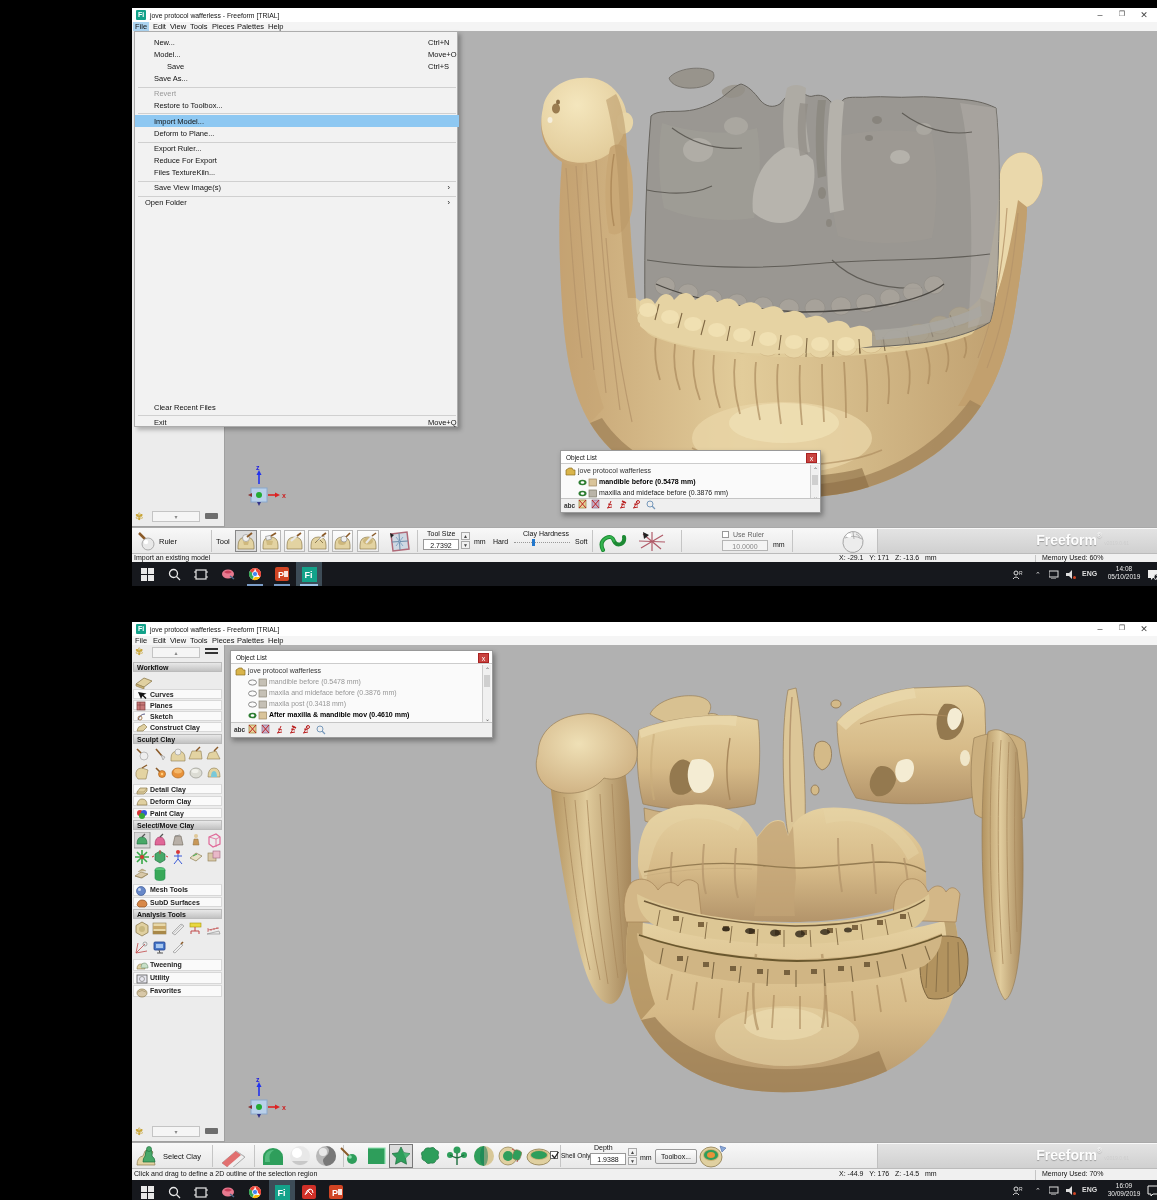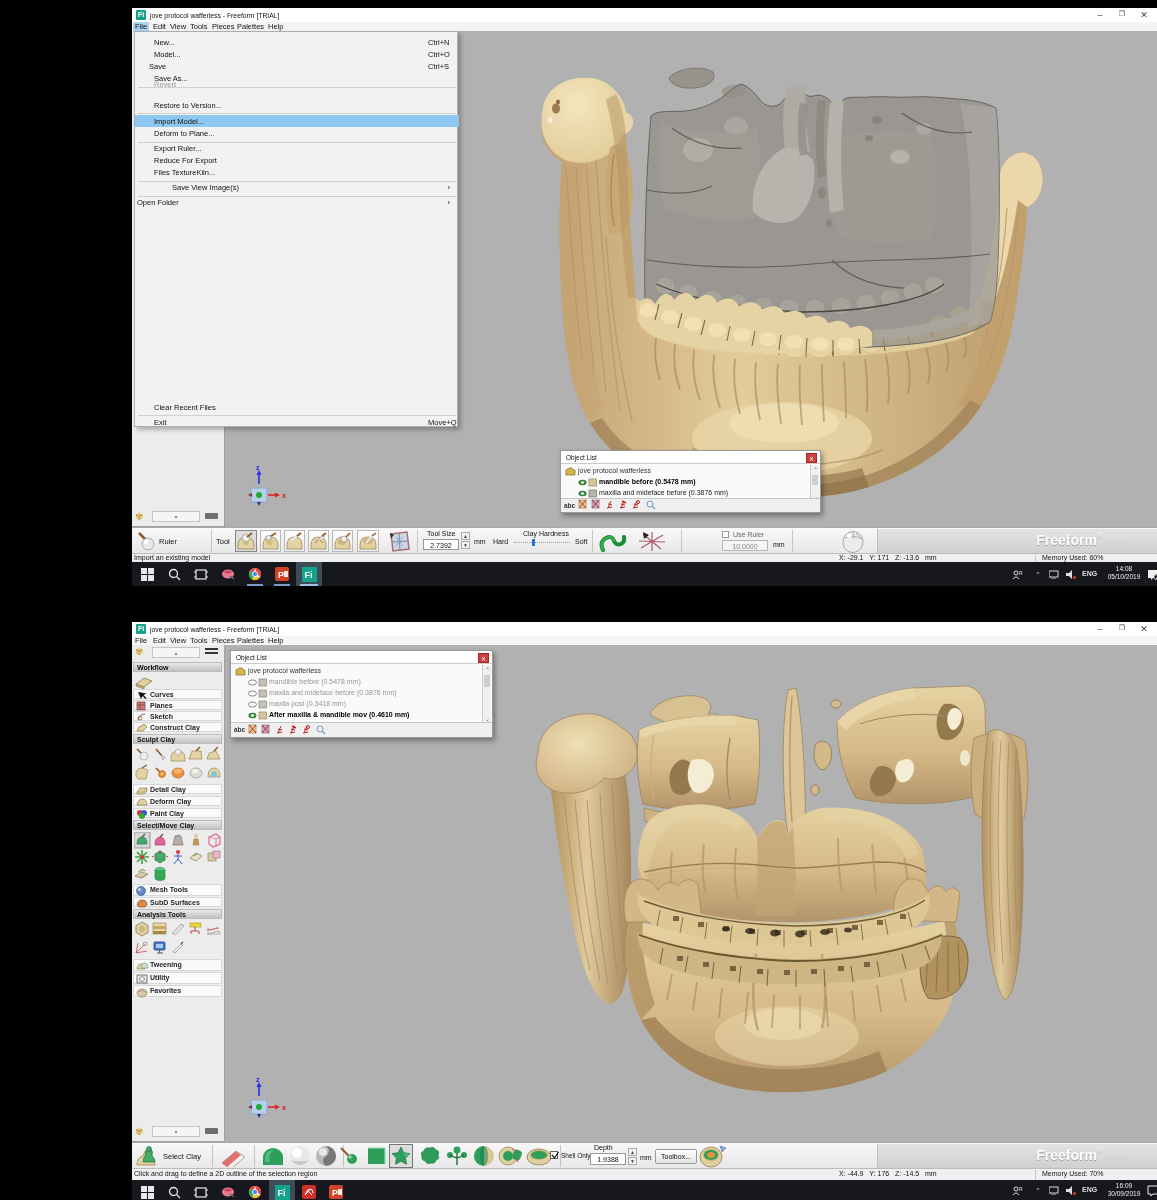--- a/index.html
+++ b/index.html
@@ -230,40 +230,40 @@
 <ellipse cx="714" cy="336" rx="9" ry="7"></ellipse>
 </g>
 <path d="M742,322 C780,320 820,312 848,298 L850,308 C820,322 780,330 744,332 Z" fill="#a9a7a2" opacity=".8"></path>
 </svg>
 </div>
 
   <div style="position:absolute;left:2px;top:23px;width:324px;height:396px;background:#f2f2f2;border:1px solid #adadad;box-shadow:3px 3px 4px rgba(0,0,0,.25);font-size:7.5px;color:#111">
     <div style="position:absolute;left:19px;top:6px">New...</div>
       <div style="position:absolute;left:293px;top:6px">Ctrl+N</div>
     <div style="position:absolute;left:19px;top:18px">Model...</div>
-      <div style="position:absolute;left:293px;top:18px">Ctrl+O</div>
-    <div style="position:absolute;left:14px;top:30px">Save</div>
+      <div style="position:absolute;left:293px;top:18px">Move+O</div>
+    <div style="position:absolute;left:32px;top:30px">Save</div>
       <div style="position:absolute;left:293px;top:30px">Ctrl+S</div>
     <div style="position:absolute;left:19px;top:42px">Save As...</div>
     <div class="sep" style="left:3px;top:55px;width:318px"></div>
-    <div style="position:absolute;left:19px;top:48px;color:#9a9a9a">Revert</div>
-    <div style="position:absolute;left:19px;top:69px">Restore to Version...</div>
+    <div style="position:absolute;left:19px;top:57px;color:#9a9a9a">Revert</div>
+    <div style="position:absolute;left:19px;top:69px">Restore to Toolbox...</div>
     <div class="sep" style="left:3px;top:81px;width:318px"></div>
     <div style="position:absolute;left:0;top:83px;width:324px;height:12px;background:#8ec8f2"></div>
     <div style="position:absolute;left:19px;top:85px">Import Model...</div>
     <div style="position:absolute;left:19px;top:97px">Deform to Plane...</div>
     <div class="sep" style="left:3px;top:110px;width:318px"></div>
     <div style="position:absolute;left:19px;top:112px">Export Ruler...</div>
     <div style="position:absolute;left:19px;top:124px">Reduce For Export</div>
     <div style="position:absolute;left:19px;top:136px">Files TextureKiln...</div>
     <div class="sep" style="left:3px;top:149px;width:318px"></div>
-    <div style="position:absolute;left:37px;top:151px">Save View Image(s)</div>
+    <div style="position:absolute;left:19px;top:151px">Save View Image(s)</div>
       <div style="position:absolute;right:7px;top:151px">›</div>
     <div class="sep" style="left:3px;top:164px;width:318px"></div>
-    <div style="position:absolute;left:2px;top:166px">Open Folder</div>
+    <div style="position:absolute;left:10px;top:166px">Open Folder</div>
       <div style="position:absolute;right:7px;top:166px">›</div>
     <div style="position:absolute;left:19px;top:371px">Clear Recent Files</div>
     <div class="sep" style="left:3px;top:383px;width:318px"></div>
     <div style="position:absolute;left:19px;top:386px">Exit</div>
       <div style="position:absolute;left:293px;top:386px">Move+Q</div>
   </div>
   <div id="axis1" style="position:absolute;left:103px;top:454px;width:52px;height:48px">
       <svg width="52" height="48" viewBox="0 0 52 48" style="position:absolute;left:0;top:0">
 <text x="21" y="8" font-size="7" fill="#2222dd" font-weight="bold" font-family="Liberation Sans">z</text>
 <line x1="24" y1="22" x2="24" y2="12" stroke="#2233ee" stroke-width="1.6"></line>

